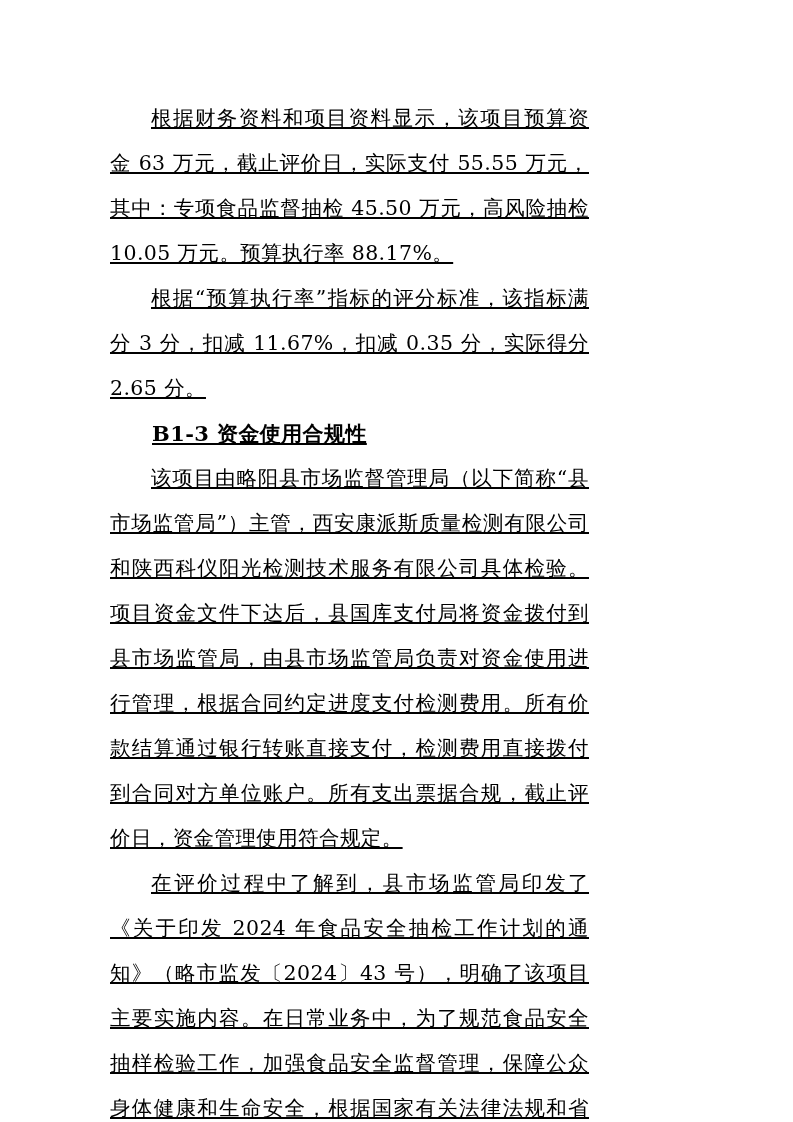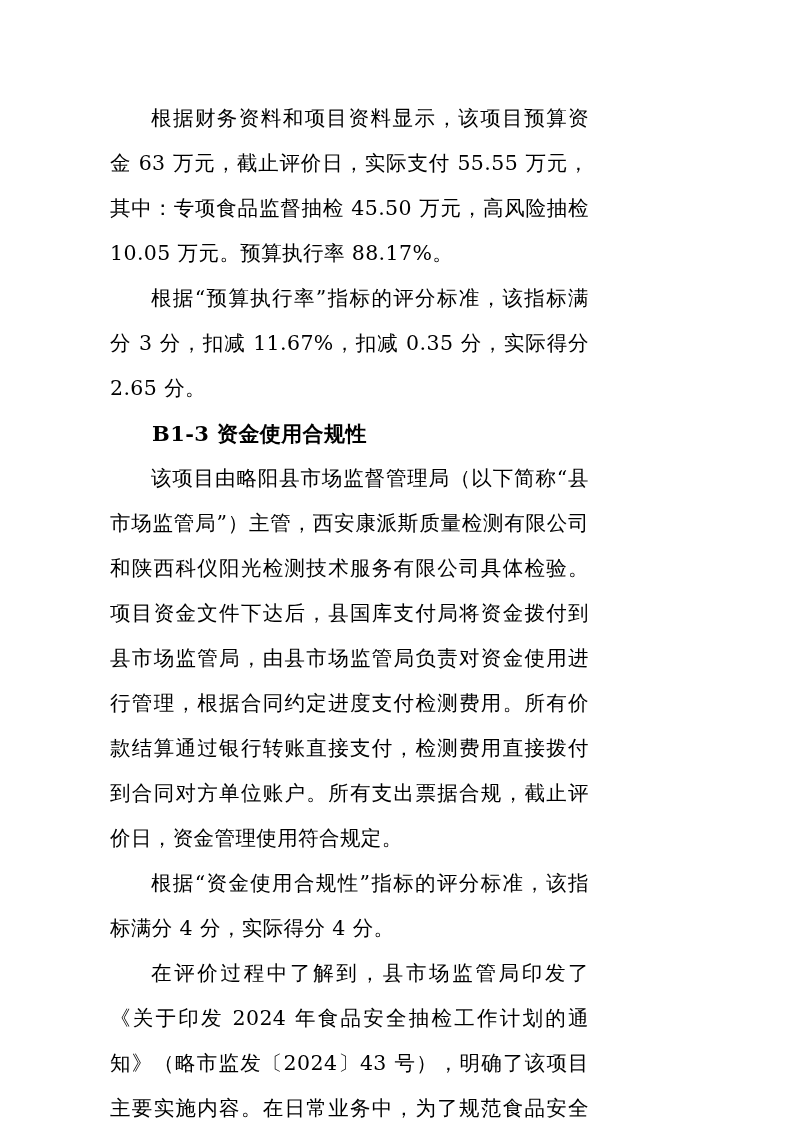--- a/index.html
+++ b/index.html
@@ -13,20 +13,21 @@
     font-family: "DejaVu Serif", "Liberation Serif", serif;
     color: #000000;
     overflow: hidden;
   }
   .page {
     position: relative;
     width: 695px;
     height: 1122px;
     box-sizing: border-box;
     padding: 96px 106px 80px 110px;
+    text-decoration: underline;
   }
   .doc-body {
     font-size: 20.5px;
     line-height: 45px;
   }
   p.para {
     margin: 0;
     text-align: justify;
     text-justify: inter-ideograph;
     text-indent: 2em;
@@ -48,19 +49,18 @@
   <div class="doc-body">
 
     <p class="para">根据财务资料和项目资料显示，该项目预算资金 63 万元，截止评价日，实际支付 55.55 万元，其中：专项食品监督抽检 45.50 万元，高风险抽检 10.05 万元。预算执行率 88.17%。</p>
 
     <p class="para">根据“预算执行率”指标的评分标准，该指标满分 3 分，扣减 11.67%，扣减 0.35 分，实际得分 2.65 分。</p>
 
     <h3 class="heading">B1-3 资金使用合规性</h3>
 
     <p class="para">该项目由略阳县市场监督管理局（以下简称“县市场监管局”）主管，西安康派斯质量检测有限公司和陕西科仪阳光检测技术服务有限公司具体检验。项目资金文件下达后，县国库支付局将资金拨付到县市场监管局，由县市场监管局负责对资金使用进行管理，根据合同约定进度支付检测费用。所有价款结算通过银行转账直接支付，检测费用直接拨付到合同对方单位账户。所有支出票据合规，截止评价日，资金管理使用符合规定。</p>
 
-    <p class="para">根据“资金使用合规性”指标的评分标准，该指标满分 4 分，实际得分 4 分。</p>
 
 
     <p class="para">在评价过程中了解到，县市场监管局印发了《关于印发 2024 年食品安全抽检工作计划的通知》（略市监发〔2024〕43 号），明确了该项目主要实施内容。在日常业务中，为了规范食品安全抽样检验工作，加强食品安全监督管理，保障公众身体健康和生命安全，根据国家有关法律法规和省市项</p>
 
   </div>
 </div>
 
 </body></html>

